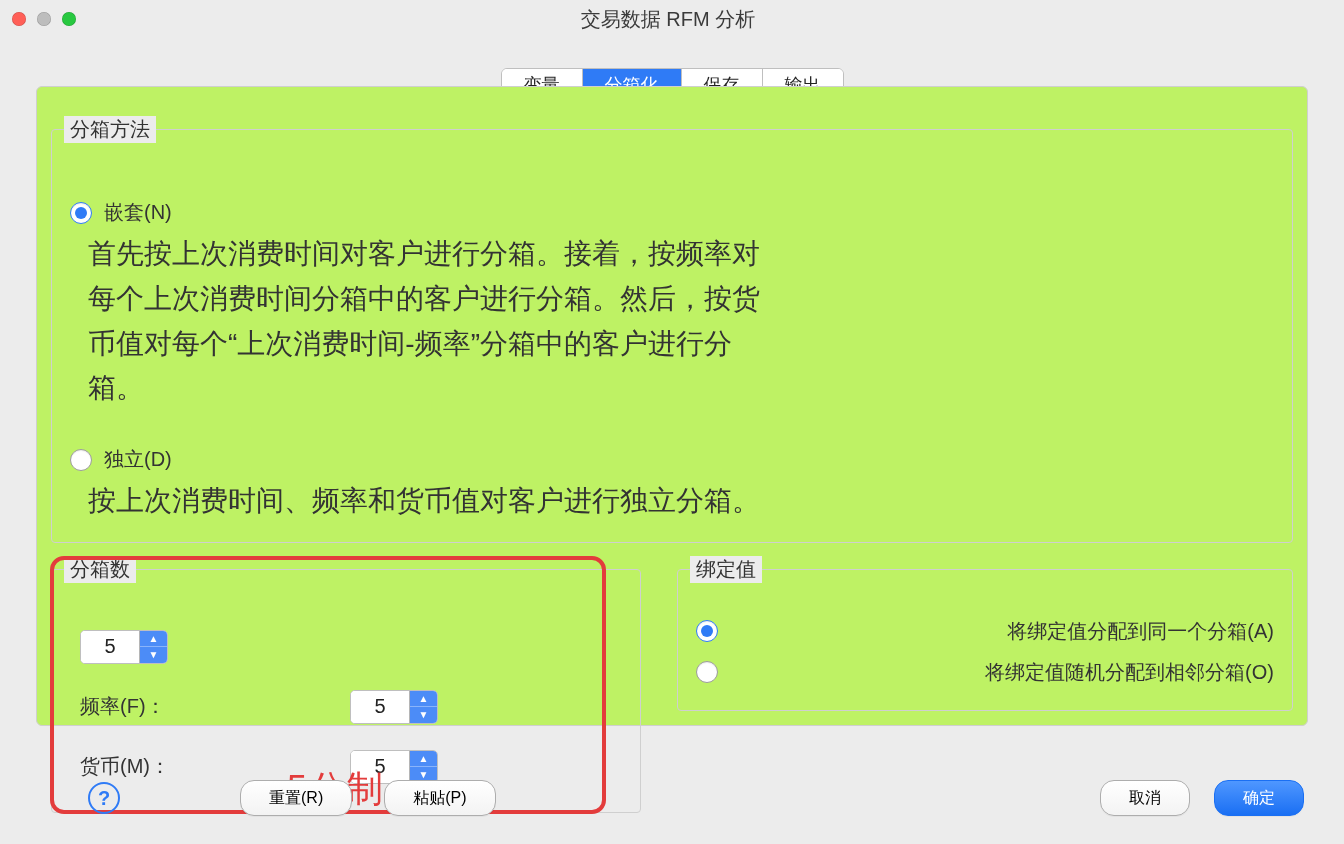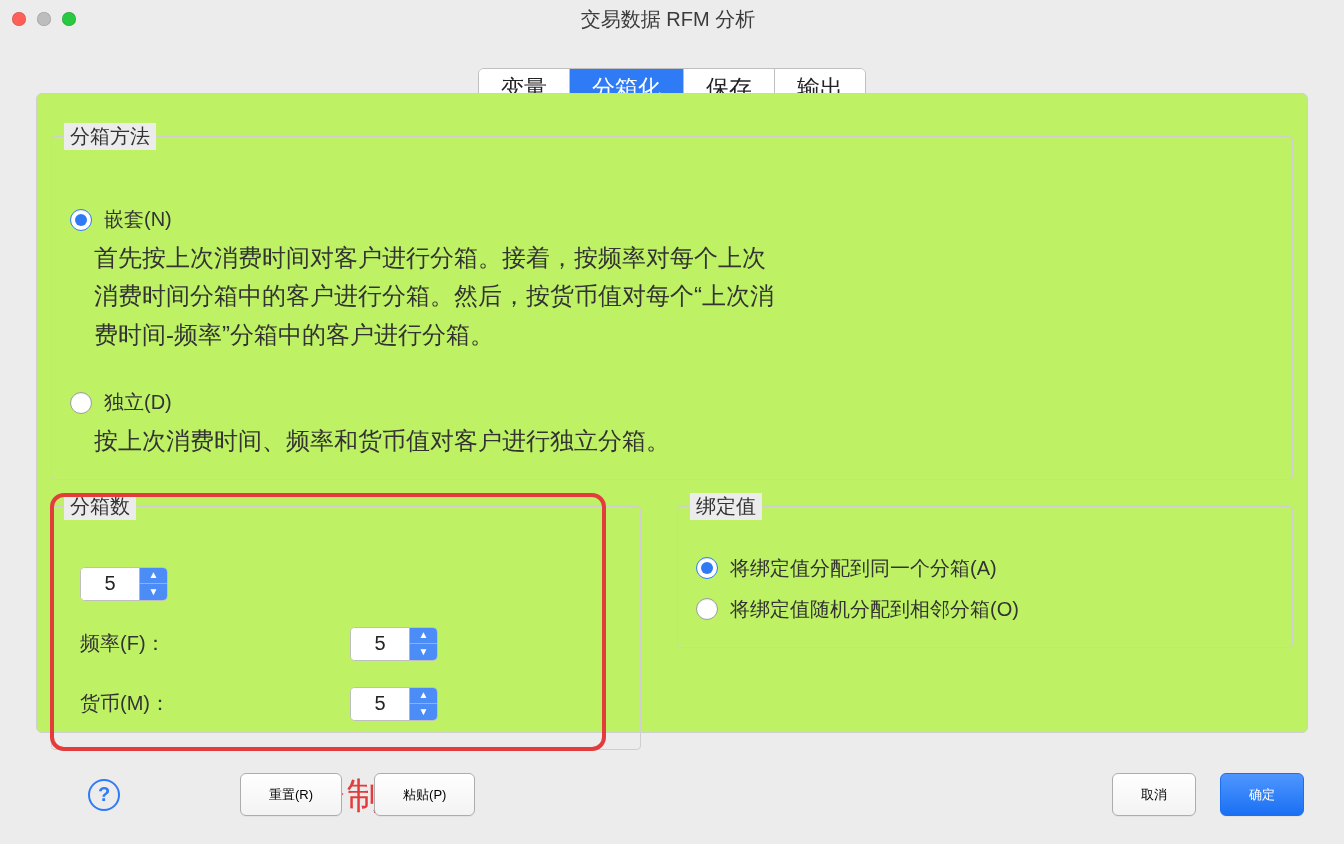--- a/index.html
+++ b/index.html
@@ -41,21 +41,21 @@
     .tabbar-wrap { text-align: center; margin-top: 30px; }
     .segmented {
       display: inline-flex;
       border: 1px solid #bfbfbf;
       border-radius: 6px;
       overflow: hidden;
       background: #fff;
     }
     .segmented .seg {
       padding: 4px 22px;
-      font-size: 23px;
+      font-size: 18px;
       border-right: 1px solid #bfbfbf;
       cursor: default;
       background: #fff;
       color: #222;
     }
     .segmented .seg:last-child { border-right: none; }
     .segmented .seg.active {
       background: #2f7bf6;
       color: #fff;
     }
@@ -106,23 +106,23 @@
       border-color: #2f7bf6;
     }
     .radio.checked::after {
       content: "";
       position: absolute; left:50%; top:50%;
       width: 12px; height:12px; border-radius:50%;
       background: #2f7bf6;
       transform: translate(-50%,-50%);
     }
     .radio-desc {
-      margin-left: 24px;
+      margin-left: 18px;
       line-height: 1.6;
-      font-size: 24px;
+      font-size: 28px;
       max-width: 680px;
     }
     
     .lower-row { display: flex; gap: 36px; align-items: flex-start; }
     .group-counts {
       position: relative;
       width: 590px;
       padding-left: 28px;
       padding-right: 28px;
       padding-bottom: 28px;
@@ -168,21 +168,21 @@
     }
     .stepper-btn {
       flex:1; display:flex; align-items:center; justify-content:center;
       color:#fff; font-size:10px; line-height:1;
     }
     .stepper-btn + .stepper-btn { border-top: 1px solid rgba(255,255,255,0.35); }
     .group-ties {
       flex: 1;
       padding-bottom: 24px;
     }
-    .ties-row { display:flex; align-items:center; gap:12px; margin-top:14px; }
+    .ties-row { display:flex; align-items:center; gap:12px; margin-top:14px;justify-content:space-between; }
     
     .annotation {
       position: absolute;
       left: 250px; top: 630px;
       font-size: 36px;
       color: #e33c3c;
       font-weight: 400;
       letter-spacing: 2px;
       margin-top: 48px;
     }
@@ -196,26 +196,26 @@
     }
     .help-btn {
       width: 32px; height:32px; border-radius:50%;
       border: 2px solid #2f7bf6;
       color: #2f7bf6;
       display:flex; align-items:center; justify-content:center;
       font-size: 20px; font-weight:600;
       margin-left: 48px;
     }
     .std-btn {
-      height: 43px;
+      height: 36px;
       padding: 0 28px;
       border: 1px solid #adadad;
-      border-radius: 6px;
+      border-radius: 14px;
       background: linear-gradient(#ffffff,#f3f3f3);
-      font-size: 13px;
+      font-size: 16px;
       box-shadow: 0 1px 0 rgba(0,0,0,0.04);
       cursor: default;
     }
     .std-btn.primary {
       background: linear-gradient(#4f97ff,#1a6ff3);
       color: #fff;
       border-color: #1a6ff3;
     }
     .btn-group-left { display:flex; gap:32px; margin-left: 120px; }
     .btn-group-right { margin-left:auto; display:flex; gap:24px; }

